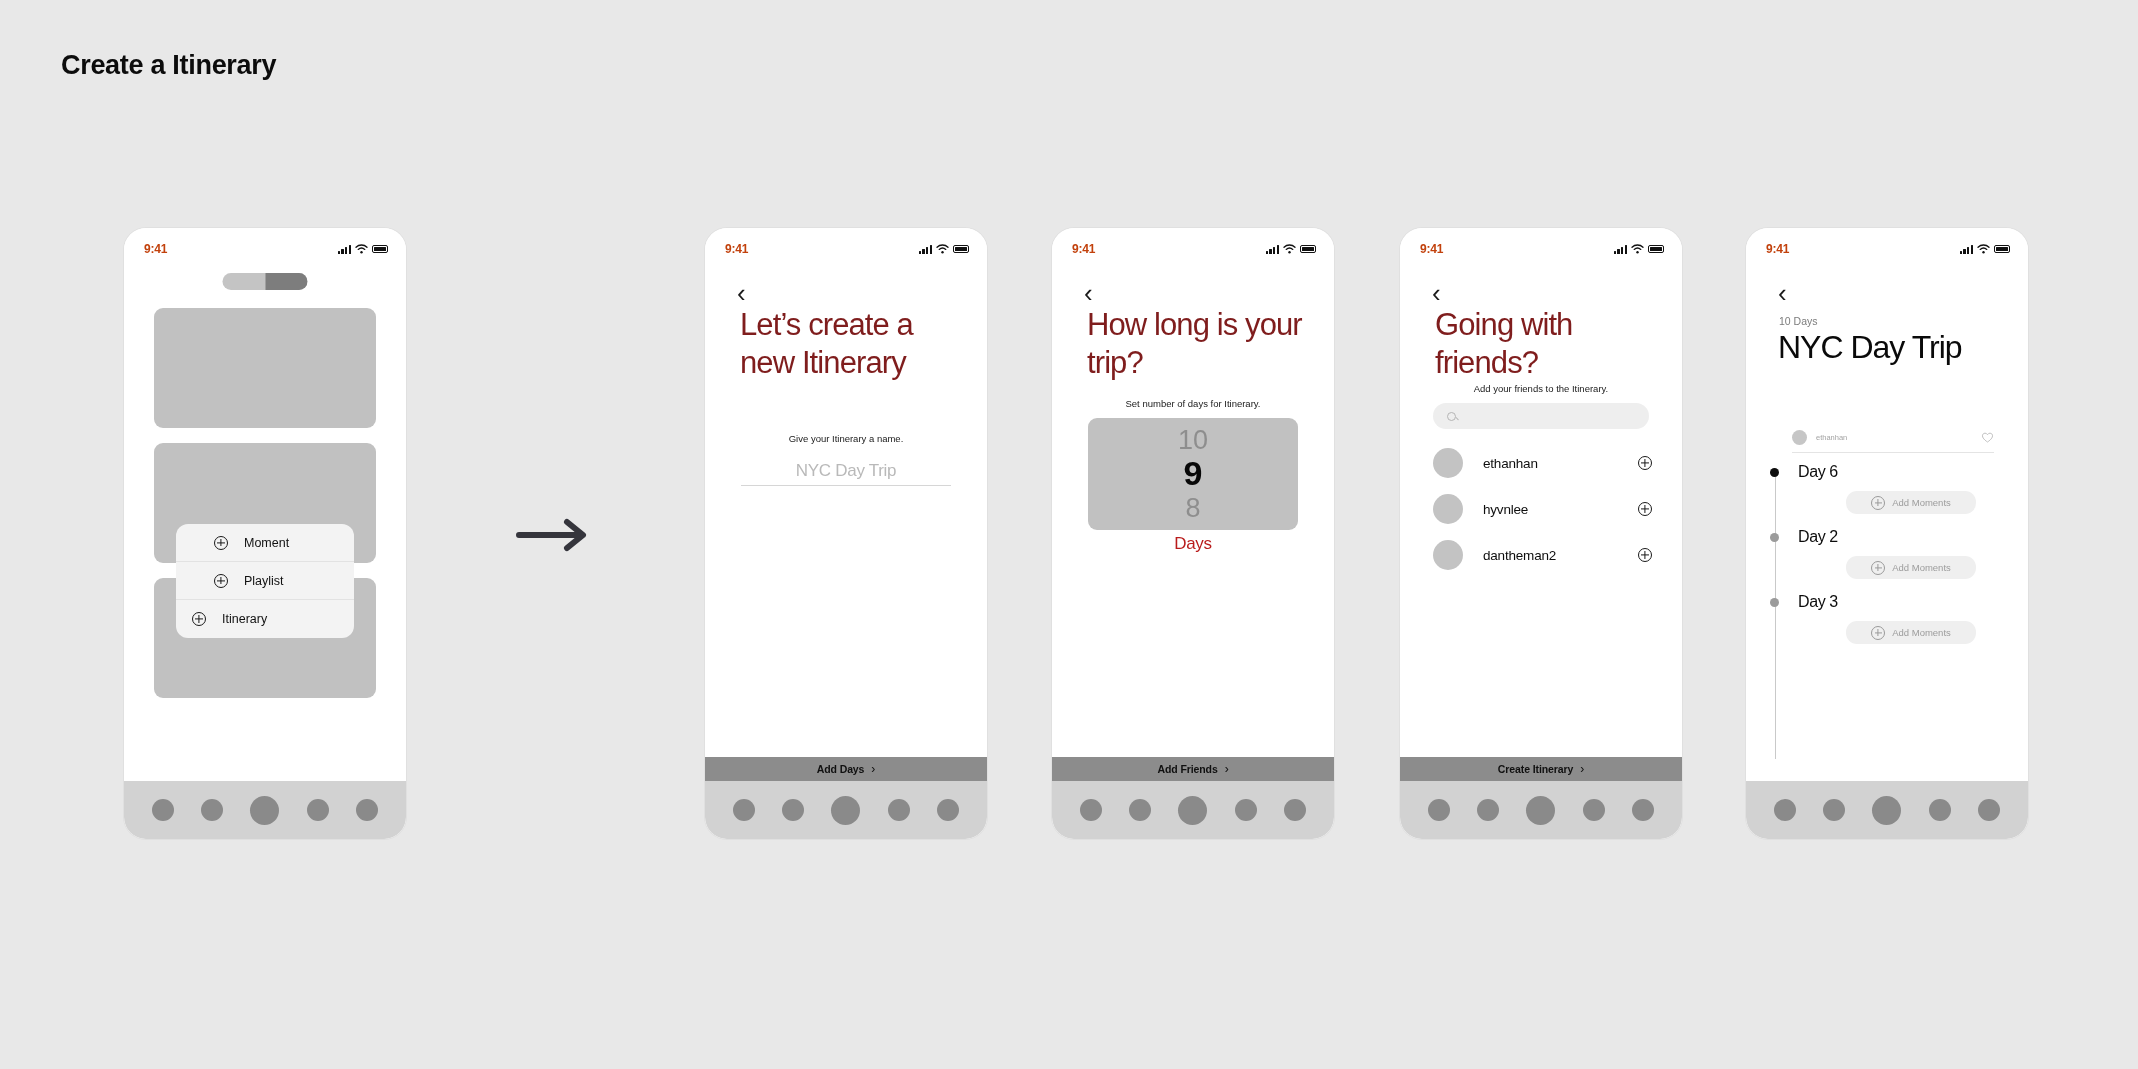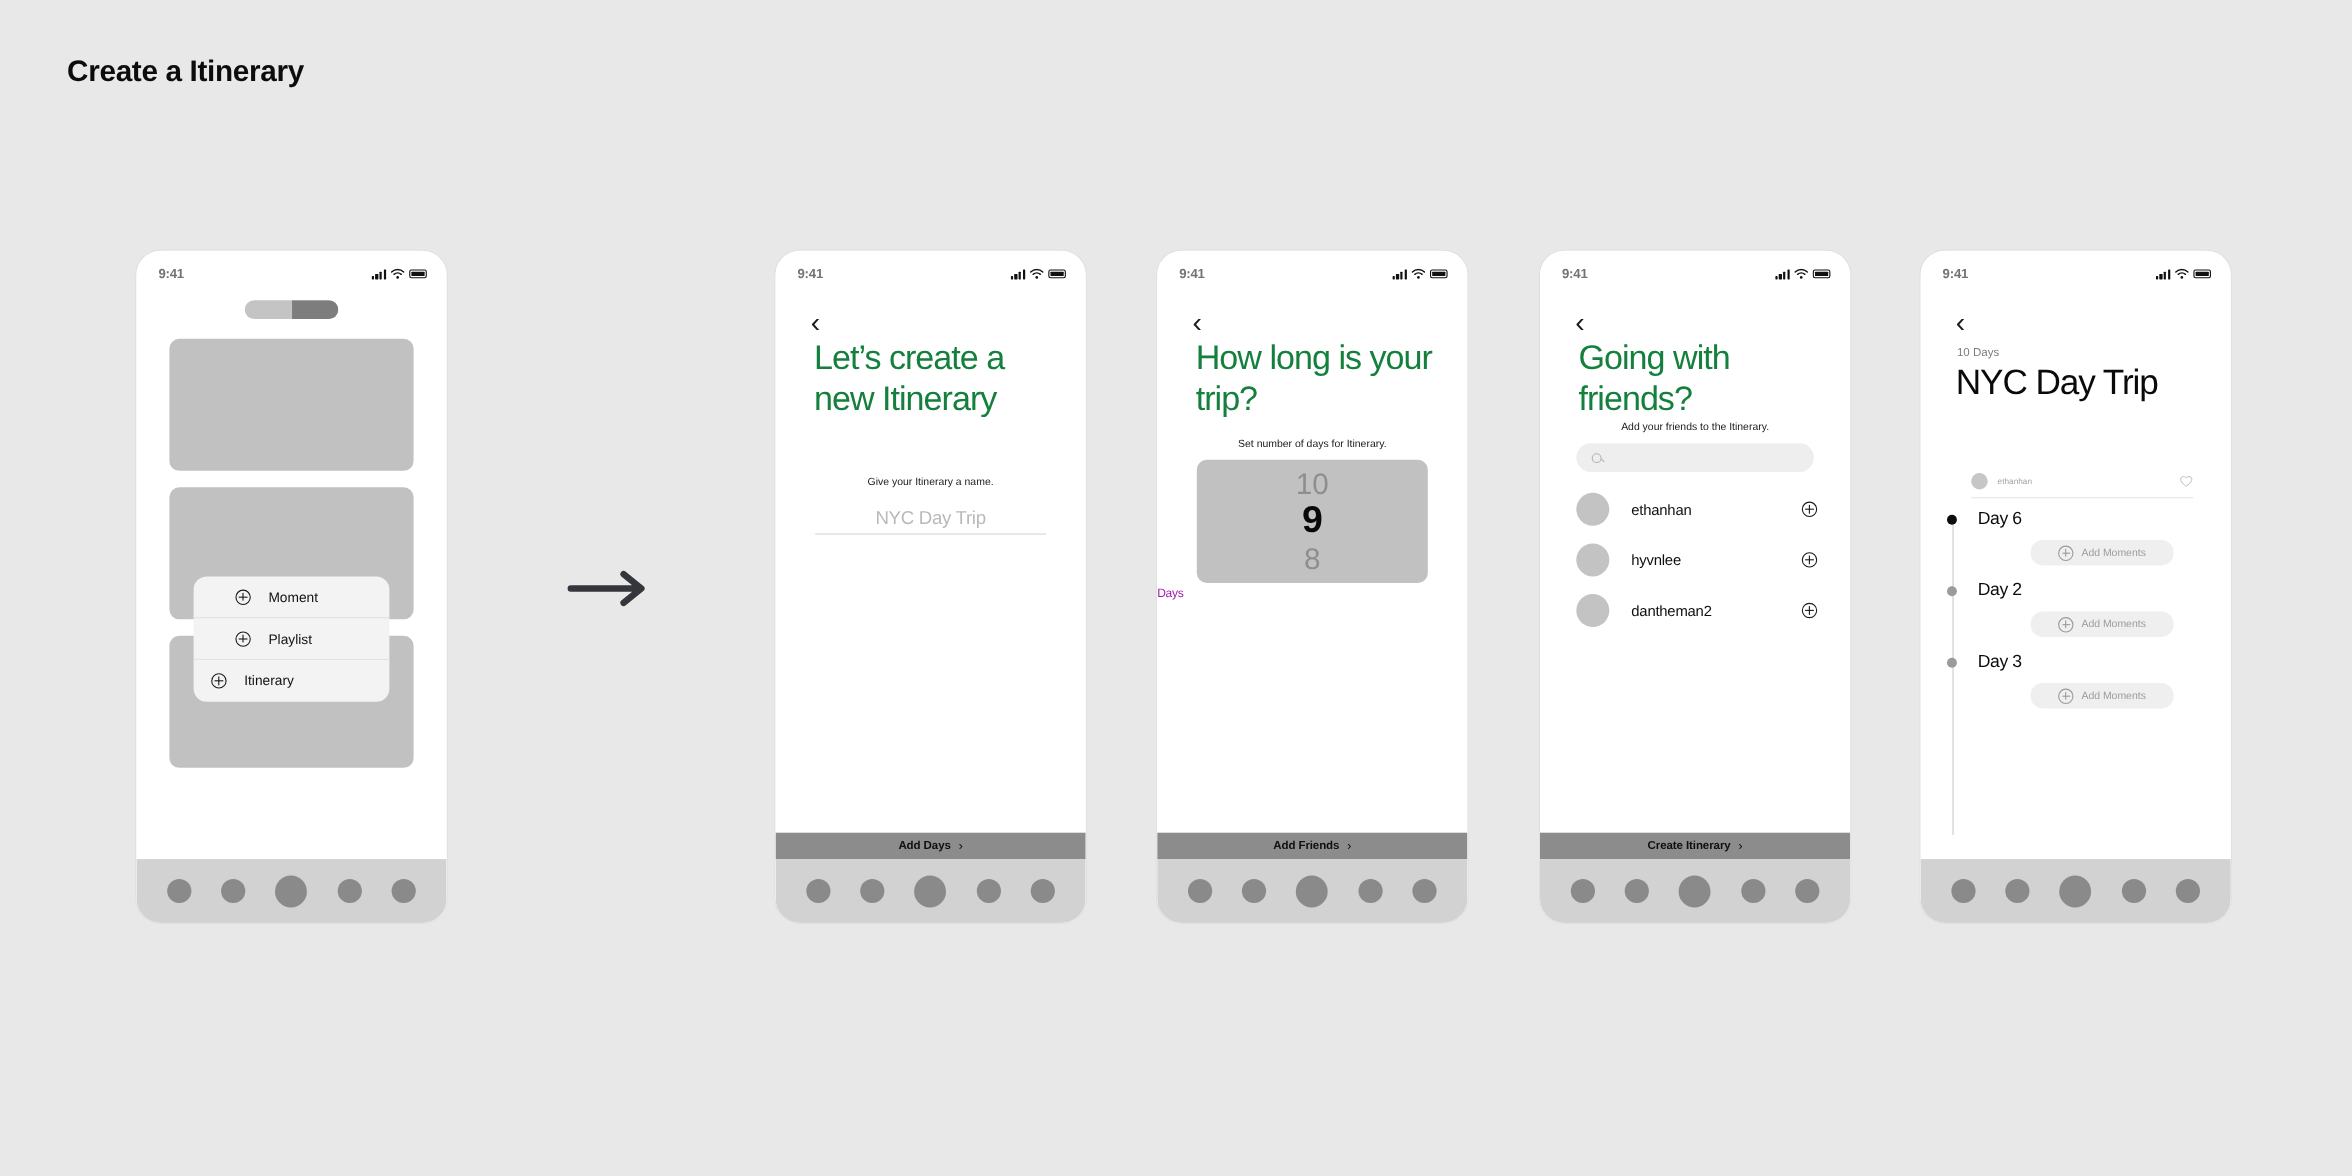--- a/index.html
+++ b/index.html
@@ -38,21 +38,21 @@
   #phone-5 { left: 1746px; }
 
   .screen { position: relative; width: 100%; height: 100%; background:#fff; }
 
   
   .statusbar {
     position: absolute; top: 0; left: 0; right: 0; height: 34px;
     display: flex; align-items: center; justify-content: space-between;
     padding: 8px 18px 0 20px;
   }
-  .status-time { font-size: 12px; font-weight: 700; color:#737373; letter-spacing:-0.2px; }
+  .status-time { font-size: 12px; font-weight: 700; color:#c2410c; letter-spacing:-0.2px; }
   .status-icons { display:flex; align-items:center; gap:4px; }
   .sig { display:flex; align-items:flex-end; gap:1.5px; height:10px; }
   .sig i { display:block; width:2.2px; background:#111; border-radius:.5px; }
   .sig i:nth-child(1){height:3.5px}.sig i:nth-child(2){height:5.5px}
   .sig i:nth-child(3){height:7.5px}.sig i:nth-child(4){height:9.5px}
   .batt { width:16px; height:8.5px; border:1.2px solid #111; border-radius:2px; padding:1px; }
   .batt i { display:block; width:100%; height:100%; background:#111; border-radius:.5px; }
 
   
   .tabbar {
@@ -76,21 +76,21 @@
   
   .back {
     position:absolute; left:32px; top:52px;
     font-size:26px; line-height:1; color:#1a1a1a; font-weight:300;
   }
 
   
   .headline {
     position:absolute; left:35px; right:22px; top:78px;
     font-size:31px; line-height:1.22; font-weight:400;
-    color:#15803d; letter-spacing:-0.9px;
+    color:#7f1d1d; letter-spacing:-0.9px;
   }
 
   .sub {
     position:absolute; left:0; right:0;
     text-align:center; font-size:9.5px; color:#202020; font-weight:400;
   }
 
   
   .toggle {
     position:absolute; top:45px; left:50%; transform:translateX(-50%);
@@ -144,22 +144,22 @@
   .days-sub { top:170px; }
   .picker {
     position:absolute; left:36px; right:36px; top:190px; height:112px;
     background:#c1c1c1; border-radius:9px;
     display:flex; flex-direction:column; align-items:center; justify-content:center;
     overflow:hidden;
   }
   .pk { font-size:27px; color:#8e8e8e; line-height:1.05; filter:blur(0.7px); }
   .pk.sel { font-size:34px; font-weight:700; color:#080808; filter:none; line-height:1.15; }
   .days-label {
-    position:absolute; left:0; right:0; top:306px; text-align:left;
-    font-size:11px; color:#a21caf; letter-spacing:-0.3px;
+    position:absolute; left:0; right:0; top:306px; text-align:center;
+    font-size:17px; color:#b91c1c; letter-spacing:-0.3px;
   }
 
   
   .friends-sub { top:155px; }
   .searchbar {
     position:absolute; left:33px; right:33px; top:175px; height:26px;
     background:#eeeeee; border-radius:13px;
     display:flex; align-items:center; padding-left:14px;
   }
   .mag { width:9px; height:9px; border:1.3px solid #b5b5b5; border-radius:50%; position:relative; }

